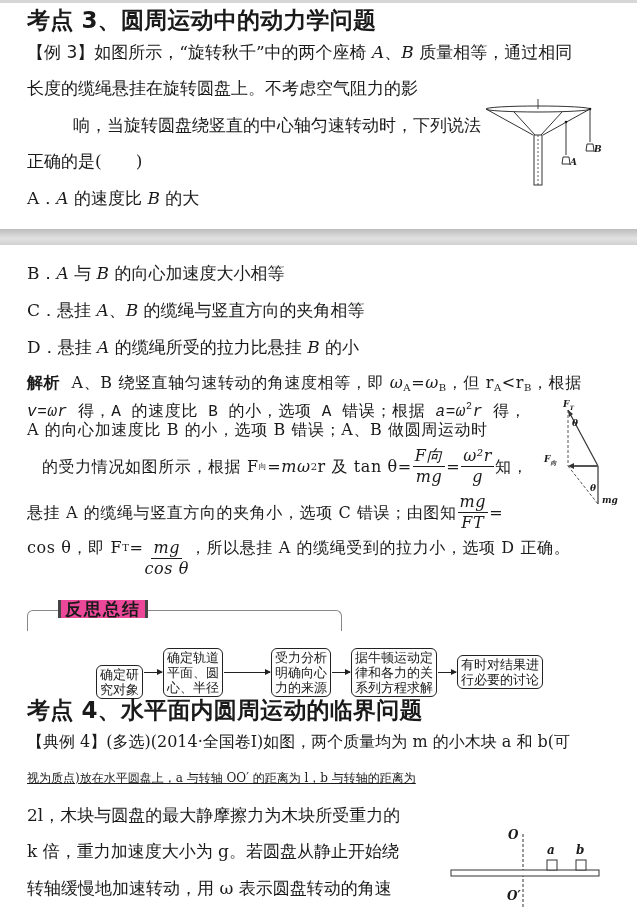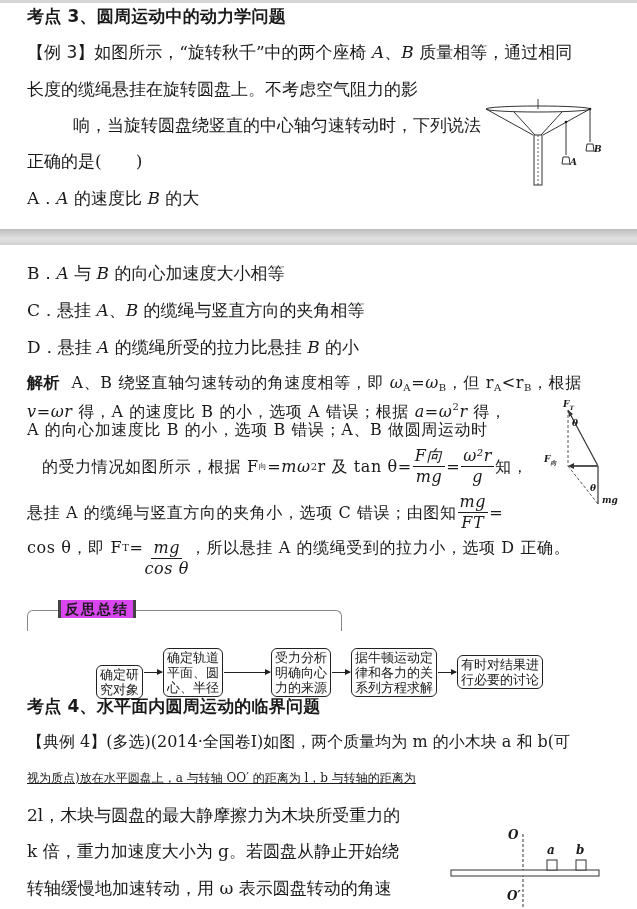--- a/index.html
+++ b/index.html
@@ -3,42 +3,42 @@
 <meta charset="utf-8">
 <style>
   html, body { margin: 0; padding: 0; }
   body {
     width: 637px; height: 909px; overflow: hidden; background: #ffffff;
     font-family: "DejaVu Serif", "Liberation Serif", serif; color: #1a1a1a;
     position: relative;
   }
   .topline { position: absolute; left: 0; top: 0; width: 637px; height: 3px; background: #d6d6d6; }
   .abs { position: absolute; white-space: nowrap; }
-  .heading { font-family: "DejaVu Sans", "Liberation Sans", sans-serif; font-weight: bold; font-size: 17px; letter-spacing: 0.2px; }
+  .heading { font-family: "DejaVu Sans", "Liberation Sans", sans-serif; font-weight: bold; font-size: 23px; letter-spacing: 0.2px; }
   .line { font-size: 17px; line-height: 20px; }
   .sm { font-size: 16px; line-height: 20px; letter-spacing: 0.6px; }
   i { font-style: italic; }
   .bold-label { font-family: "DejaVu Sans", "Liberation Sans", sans-serif; font-weight: bold; }
   .gapbar {
     position: absolute; left: 0; top: 229px; width: 637px; height: 16px;
     background: linear-gradient(#bdbdbd, #e2e2e2 60%, #d0d0d0);
   }
   sub { font-size: 10px; vertical-align: -3px; }
   sup { font-size: 10px; vertical-align: 7px; }
   .frac { display: inline-flex; flex-direction: column; align-items: center; vertical-align: middle; margin: 0 1px; }
   .frac .num { border-bottom: 1px solid #1a1a1a; padding: 0 2px; line-height: 20px; }
   .frac .den { line-height: 20px; }
   .reflect-box {
     position: absolute; left: 27px; top: 610px; width: 313px; height: 20px;
     border-top: 1px solid #888; border-left: 1px solid #888; border-right: 1px solid #888;
     border-radius: 6px 6px 0 0;
   }
   .reflect-label {
-    position: absolute; left: 58px; top: 600px; background: #d946ef; padding: 0 4px;
-    font-family: "DejaVu Sans", "Liberation Sans", sans-serif; font-weight: bold; font-size: 14px;
+    position: absolute; left: 58px; top: 600px; background: #ec4899; padding: 0 4px;
+    font-family: "DejaVu Sans", "Liberation Sans", sans-serif; font-weight: bold; font-size: 17px;
     border-left: 3px solid #444; border-right: 3px solid #444; line-height: 18px; letter-spacing: 2px;
   }
   .flow { position: absolute; top: 645px; left: 96px; display: flex; align-items: center; }
   .fbox {
     border: 1.5px solid #222; border-radius: 6px; padding: 1px 3px;
     font-size: 13px; line-height: 15px; white-space: pre; font-family: "DejaVu Serif", serif;
   }
   .farrow { width: 18px; height: 1px; background: #222; position: relative; margin: 0 1px; }
   .farrow::after {
     content: ""; position: absolute; right: -1px; top: -3px;
@@ -49,21 +49,21 @@
 </head>
 <body>
 
 <div class="topline"></div>
 
 <div class="abs heading" style="left:27px; top:5px;">考点 3、圆周运动中的动力学问题</div>
 
 <div class="abs line" style="left:27px; top:42px;">
   <span class="bold-label" style="font-weight:normal">【例 3】</span><span>如图所示，“旋转秋千”中的两个座椅 </span><i>A</i><span>、</span><i>B</i><span> 质量相等，通过相同</span>
 </div>
-<div class="abs line" style="left:27px; top:79px;">长度的缆绳悬挂在旋转圆盘上。不考虑空气阻力的影</div>
+<div class="abs line" style="left:27px; top:79px;font-family:Liberation Serif, serif;">长度的缆绳悬挂在旋转圆盘上。不考虑空气阻力的影</div>
 <div class="abs line" style="left:27px; top:115px;padding-left:46px;">响，当旋转圆盘绕竖直的中心轴匀速转动时，下列说法</div>
 <div class="abs line" style="left:27px; top:151px;">正确的是(　　)</div>
 
 <svg class="abs" style="left:480px; top:97px;" width="140" height="90">
   <line x1="58" y1="2" x2="58" y2="12" stroke="#444" stroke-width="1"></line>
   <ellipse cx="58" cy="12" rx="52" ry="3" fill="none" stroke="#333" stroke-width="1"></ellipse>
   <line x1="6" y1="12" x2="53" y2="38" stroke="#333" stroke-width="1"></line>
   <line x1="110" y1="12" x2="63" y2="38" stroke="#333" stroke-width="1"></line>
   <line x1="34" y1="15" x2="55" y2="38" stroke="#333" stroke-width="1"></line>
   <line x1="82" y1="15" x2="61" y2="38" stroke="#333" stroke-width="1"></line>
@@ -91,21 +91,21 @@
 <div class="abs line" style="left:27px; top:300px;">
   <span>C．</span><span>悬挂 </span><i>A</i><span>、</span><i>B</i><span> 的缆绳与竖直方向的夹角相等</span>
 </div>
 <div class="abs line" style="left:27px; top:337px;">
   <span>D．</span><span>悬挂 </span><i>A</i><span> 的缆绳所受的拉力比悬挂 </span><i>B</i><span> 的小</span>
 </div>
 
 <div class="abs sm" style="left:27px; top:373px;">
   <span class="bold-label">解析</span>&nbsp;&nbsp;<span>A、B 绕竖直轴匀速转动的角速度相等，即 </span><i>ω</i><sub>A</sub><i>=ω</i><sub>B</sub><span>，但 r</span><sub>A</sub><span>&lt;r</span><sub>B</sub><span>，根据</span>
 </div>
-<div class="abs sm" style="left:27px; top:397px;">
+<div class="abs sm" style="left:27px; top:397px;font-family:Liberation Mono, monospace;">
   <i>v=ωr</i><span> 得，A 的速度比 B 的小，选项 A 错误；根据 </span><i>a=ω</i><sup>2</sup><i>r</i><span> 得，</span>
 </div>
 <div class="abs sm" style="left:27px; top:420px;">A 的向心加速度比 B 的小，选项 B 错误；A、B 做圆周运动时</div>
 
 <div class="abs sm" style="left:42px; top:446px; display:flex; align-items:center;">
   <span>的受力情况如图所示，根据 F</span>
     <sub style="font-size:8px">向</sub>
     <i>=mω</i>
     <sup>2</sup>
     <span>r 及 tan θ=</span>

